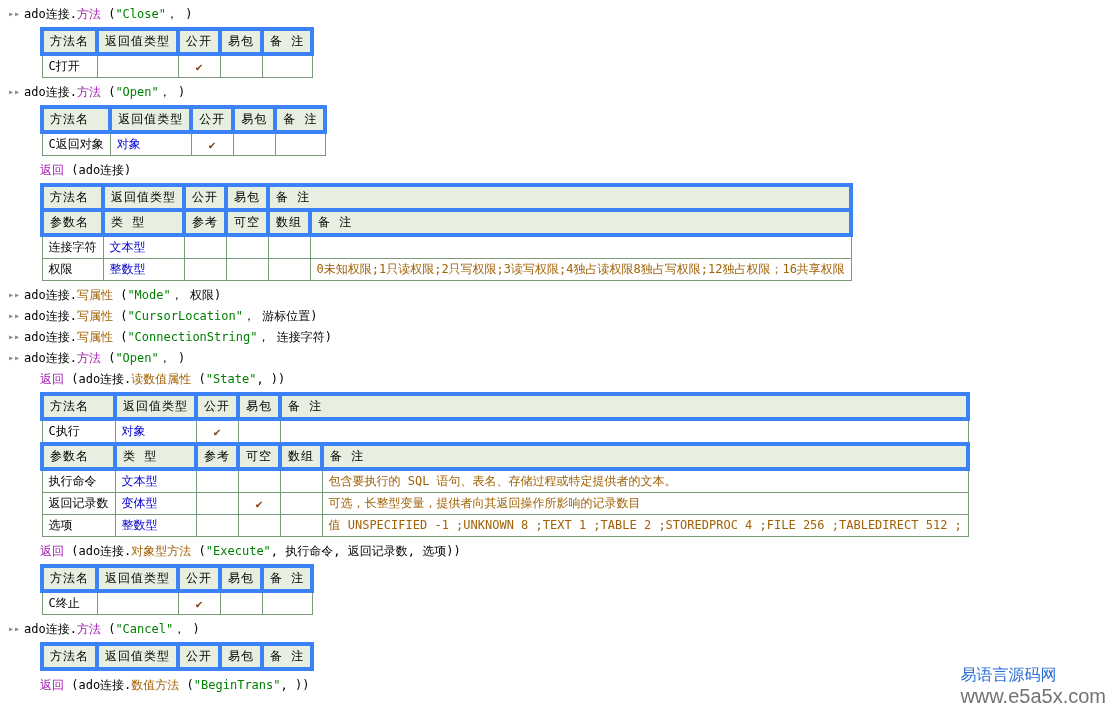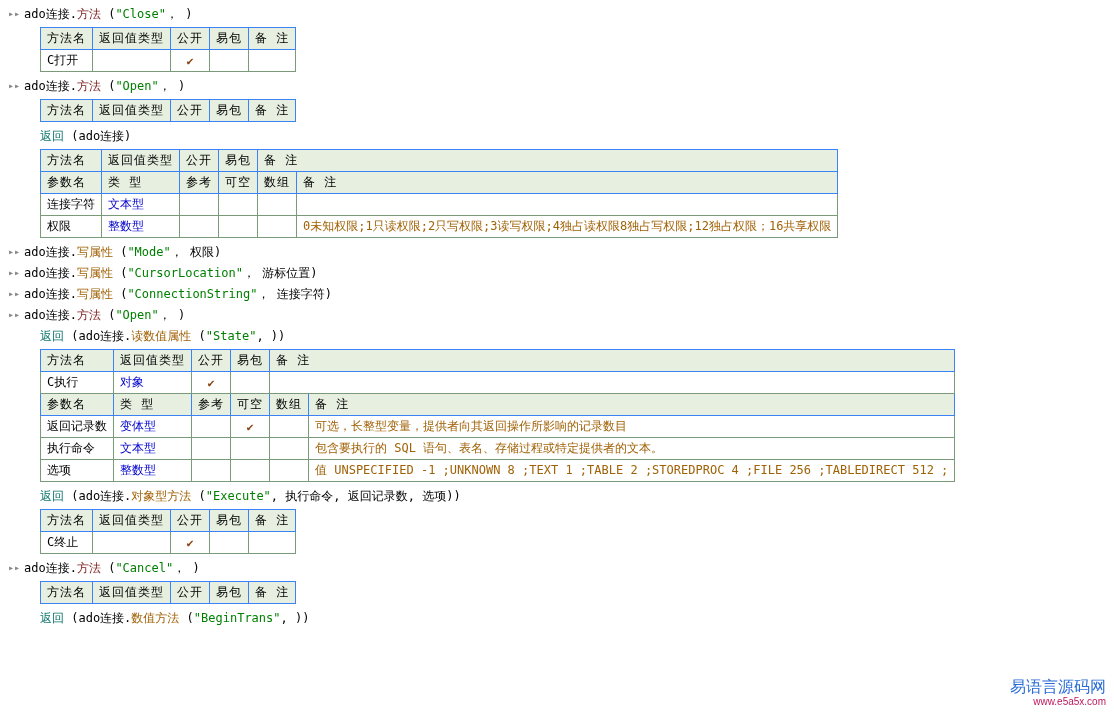--- a/index.html
+++ b/index.html
@@ -1,32 +1,32 @@
 <!DOCTYPE html>
 <html><head>
 <meta charset="utf-8">
 <style>
 body{font-family:"SimSun","宋体",monospace;font-size:12px;background:#fff;margin:0;padding:4px 8px}
 .line{padding:2px 0 2px 16px;position:relative}
 .arw{position:absolute;left:0;top:4px;font-size:10px;color:#888}
 .rline{padding:2px 0 2px 32px}
 .k-obj{color:#000}
-.k-method{color:#7f1d1d}
+.k-method{color:#a21caf}
 .k-attr{color:#a16207}
 .k-str{color:#008000}
-.k-return{color:#0f766e}
+.k-return{color:#a21caf}
 table{border-collapse:collapse;margin:2px 0 4px 32px;font-size:12px}
-th{background:#e6efe0;border:1px solid #3b82f6;padding:2px 6px;text-align:left;font-weight:normal;letter-spacing:1px}
+th{background:#e6efe0;border:4px solid #3b82f6;padding:2px 6px;text-align:left;font-weight:normal;letter-spacing:1px}
 td{border:1px solid #7a9b7a;padding:2px 6px;vertical-align:middle}
 .chk{color:#8b4513;font-weight:bold;text-align:center}
 .link{color:#0000cd}
 .note{color:#a16207}
-.wm{position:fixed;right:8px;bottom:6px;text-align:right;font-size:16px;line-height:1.2}
+.wm{position:fixed;right:8px;bottom:6px;text-align:left;font-size:16px;line-height:1.2}
 .wm .t1{color:#2a6cd6}
-.wm .t2{color:#be185d;font-family:Arial,monospace;font-size:10px}
+.wm .t2{color:#737373;font-family:Arial,monospace;font-size:20px}
 </style>
 </head>
 <body>
 
 <div class="line"><span class="arw">▸▸</span>
 <span class="k-obj">ado连接</span>.<span class="k-method">方法</span><span> (</span><span class="k-str">"Close"</span><span>， )</span>
 </div>
 
 <table>
 <tbody>
@@ -52,20 +52,27 @@
 </div>
 
 <table>
 <tbody>
       <tr>
         <th>方法名</th>
         <th>返回值类型</th>
         <th>公开</th>
         <th>易包</th>
         <th>备 注</th>
+      </tr>
+<tr>
+        <td>C返回对象</td>
+        <td class="link">对象</td>
+        <td class="chk">✔</td>
+        <td style="min-width:26px"></td>
+        <td style="min-width:26px"></td>
       </tr>
 </tbody>
   </table>
 
 <div class="rline">
 <span class="k-return">返回</span><span> (ado连接)</span>
 </div>
 
 <table>
 <tbody>
@@ -130,34 +137,34 @@
       </tr>
 <tr>
         <th>参数名</th>
         <th>类 型</th>
         <th>参考</th>
         <th>可空</th>
         <th>数组</th>
         <th>备 注</th>
       </tr>
 <tr>
+        <td>执行命令</td>
+        <td class="link">文本型</td>
+        <td></td>
+        <td></td>
+        <td></td>
+        <td class="note">包含要执行的 SQL 语句、表名、存储过程或特定提供者的文本。</td>
+      </tr>
+<tr>
         <td>返回记录数</td>
         <td class="link">变体型</td>
         <td></td>
         <td class="chk">✔</td>
         <td></td>
         <td class="note">可选，长整型变量，提供者向其返回操作所影响的记录数目</td>
-      </tr>
-<tr>
-        <td>执行命令</td>
-        <td class="link">文本型</td>
-        <td></td>
-        <td></td>
-        <td></td>
-        <td class="note">包含要执行的 SQL 语句、表名、存储过程或特定提供者的文本。</td>
       </tr>
 <tr>
         <td>选项</td>
         <td class="link">整数型</td>
         <td></td>
         <td></td>
         <td></td>
         <td class="note">值 UNSPECIFIED -1 ;UNKNOWN 8 ;TEXT 1 ;TABLE 2 ;STOREDPROC 4 ;FILE 256 ;TABLEDIRECT 512 ;</td>
       </tr>
 </tbody>

